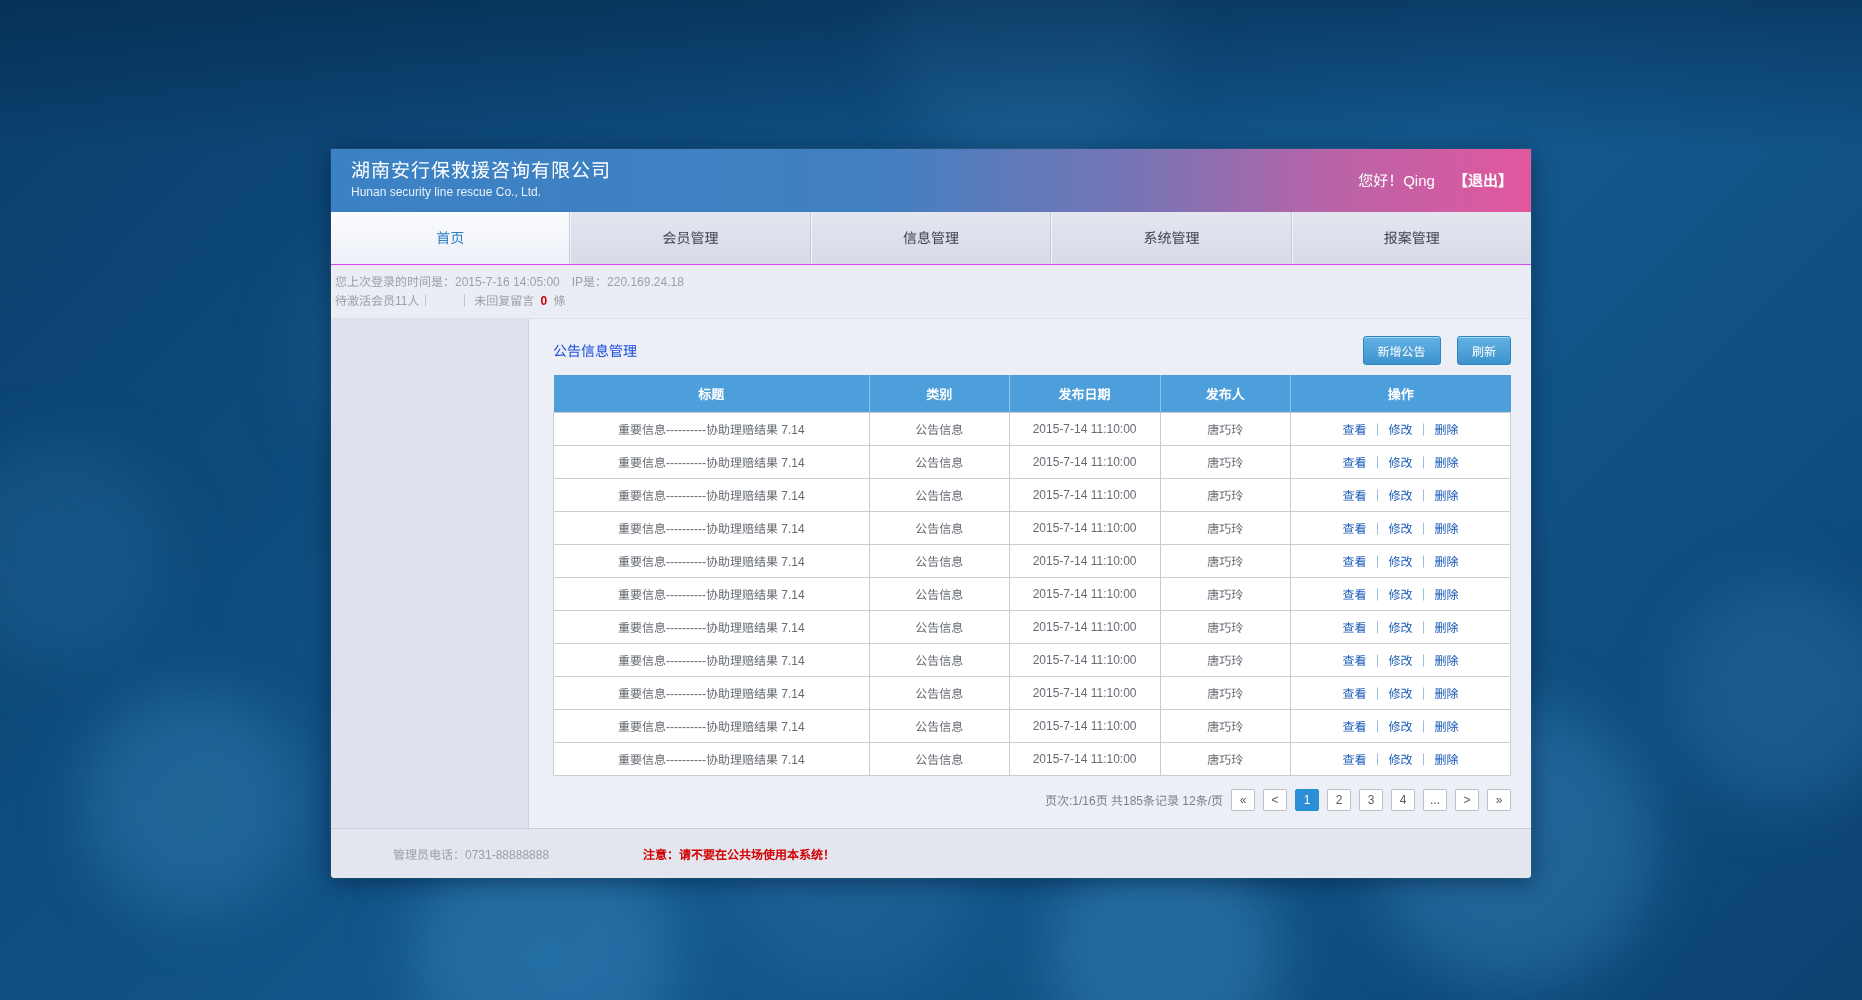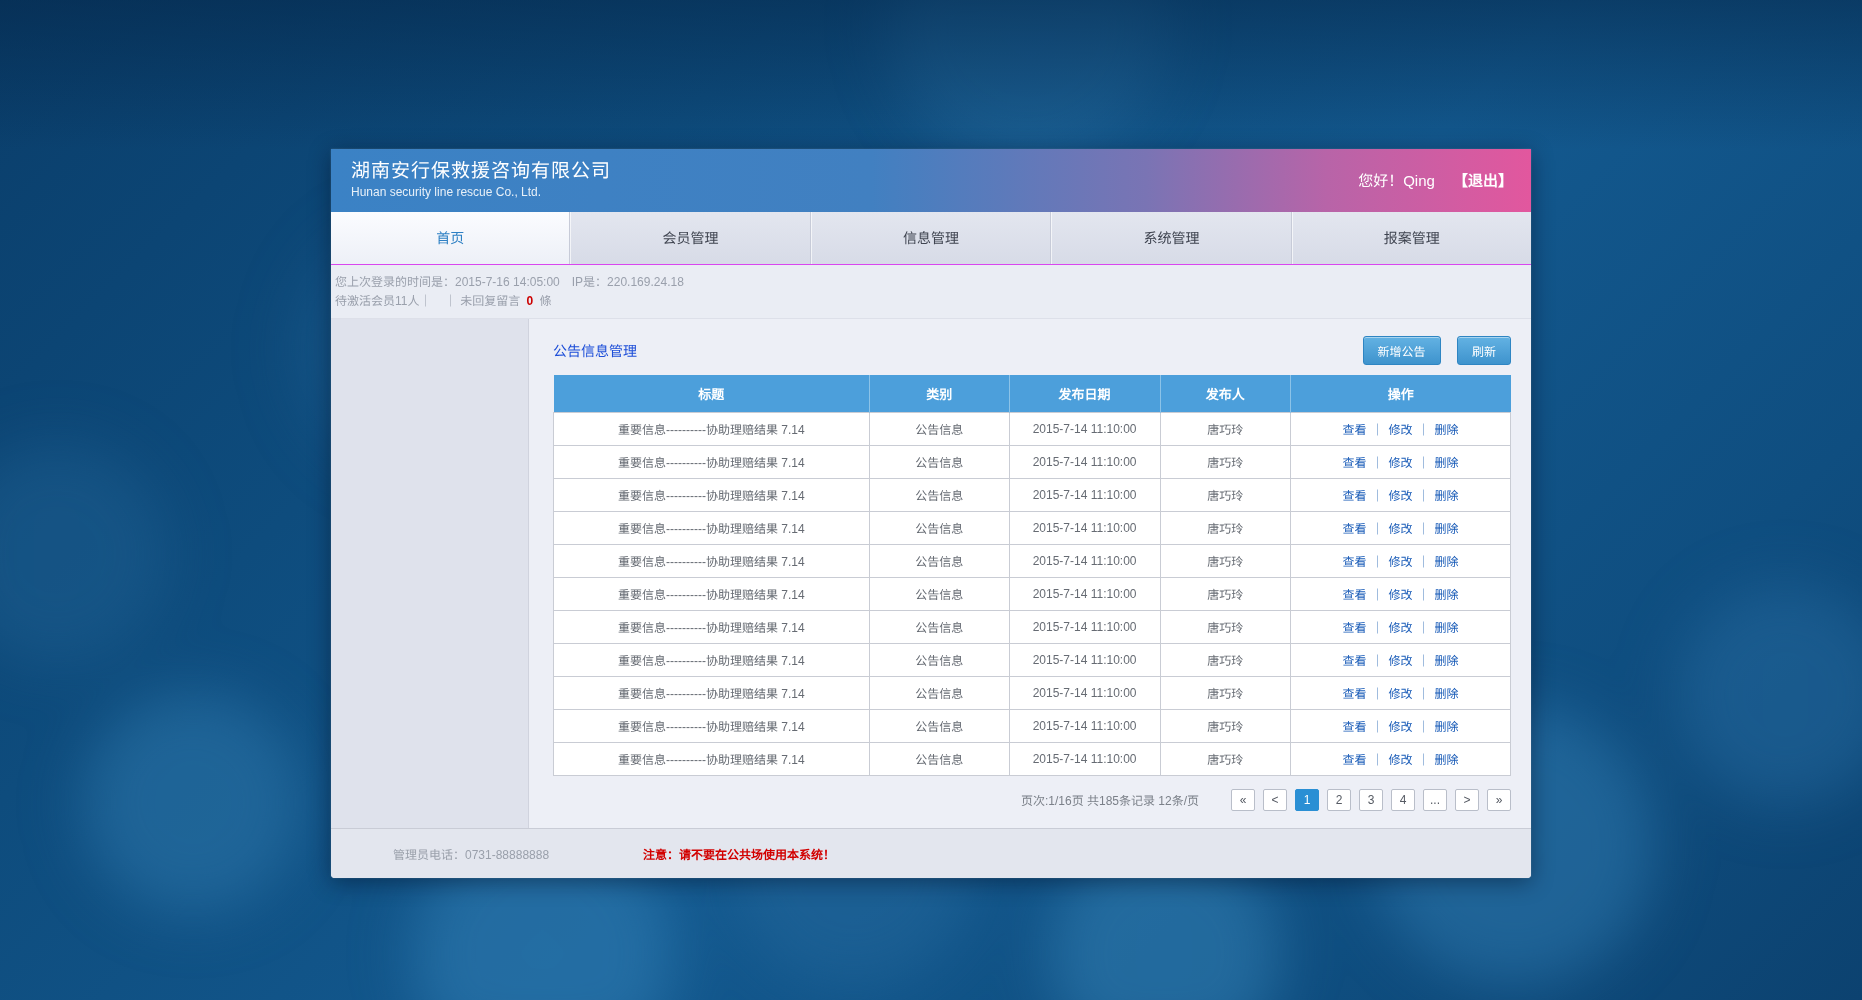--- a/index.html
+++ b/index.html
@@ -68,21 +68,21 @@
   table.ann th { height:37px; background:#4c9fdb; color:#fff; font-size:13px; font-weight:bold;
     text-align:center; border-right:1px solid #8cc3e8; }
   table.ann th:last-child { border-right:none; }
   table.ann td { height:33px; background:#fff; border:1px solid #c9ccd4; font-size:12px;
     color:#666b73; text-align:center; overflow:hidden; white-space:nowrap; }
   .op-link { color:#1a5cb8; text-decoration:none; margin:0 5px; cursor:pointer; }
   .sep { color:#4a7fc0; }
 
   
   .pagination { margin-top:13px; display:flex; justify-content:flex-end; align-items:center;
-    font-size:12px; color:#7b8089;gap:24px; }
+    font-size:12px; color:#7b8089; }
   .page-btn { min-width:24px; height:22px; line-height:20px; padding:0 5px; text-align:center;
     background:#fff; border:1px solid #b9bec9; border-radius:2px; margin-left:8px; color:#555a63;
     text-decoration:none; display:inline-block; cursor:pointer; }
   .page-btn.active { background:#2a8fd4; border-color:#2a8fd4; color:#fff; }
 
   
   .panel-footer { flex:0 0 50px; background:#e3e6ee; border-top:1px solid #c9ccd6;
     display:flex; align-items:center; font-size:12px; padding-left:20px; }
   .admin-phone { color:#9aa0ab; width:250px;margin-left:42px; }
   .notice { color:#d20000; font-weight:bold; }
@@ -110,21 +110,21 @@
         <div class="nav-tab">会员管理</div>
         <div class="nav-tab">信息管理</div>
         <div class="nav-tab">系统管理</div>
         <div class="nav-tab">报案管理</div>
       </div>
 
     <div class="status-bar">
       <div>您上次登录的时间是：2015-7-16 14:05:00　IP是：220.169.24.18</div>
       <div>
         <span>待激活会员11人｜</span>
-        <span style="margin-left:10px;">｜ 未回复留言</span>
+        <span style="margin-left:24px;">｜ 未回复留言</span>
         <span class="count-red">0</span>
         <span>條</span>
       </div>
     </div>
 
     <div class="content">
       <div class="sidebar"></div>
 
       <div class="main">
         <div class="main-head">

